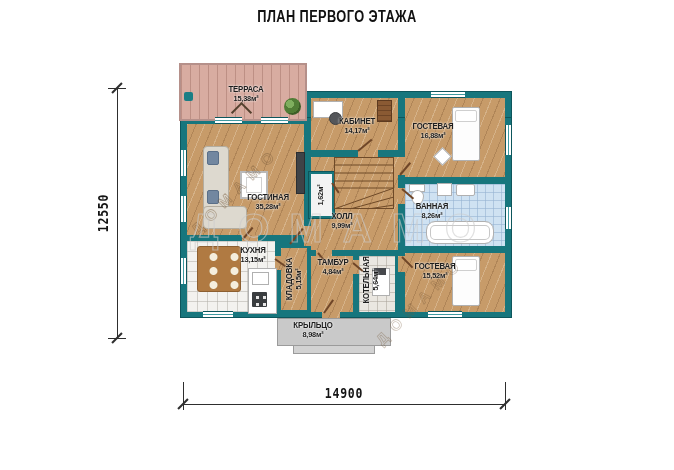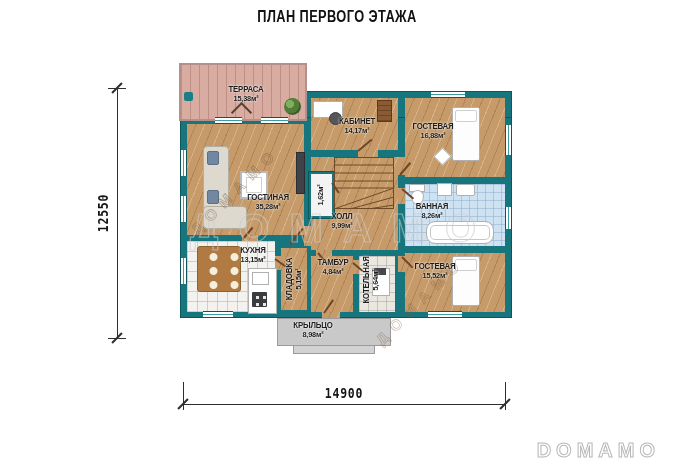--- a/index.html
+++ b/index.html
@@ -244,15 +244,14 @@
   <div class="tick" style="left:110px;top:337px"></div>
   <div class="dim-label rot" style="left:103px;top:213px">12550</div>
 
   <div class="dim" style="left:183px;top:404px;width:322px;height:1px"></div>
   <div class="dim" style="left:183px;top:382px;width:1px;height:28px"></div>
   <div class="dim" style="left:505px;top:382px;width:1px;height:28px"></div>
   <div class="tick" style="left:176px;top:403px"></div>
   <div class="tick" style="left:498px;top:403px"></div>
   <div class="dim-label" style="left:344px;top:393px">14900</div>
 
-  <div class="logo">DOMAMO</div>
 
 </div>
 
 </body></html>

